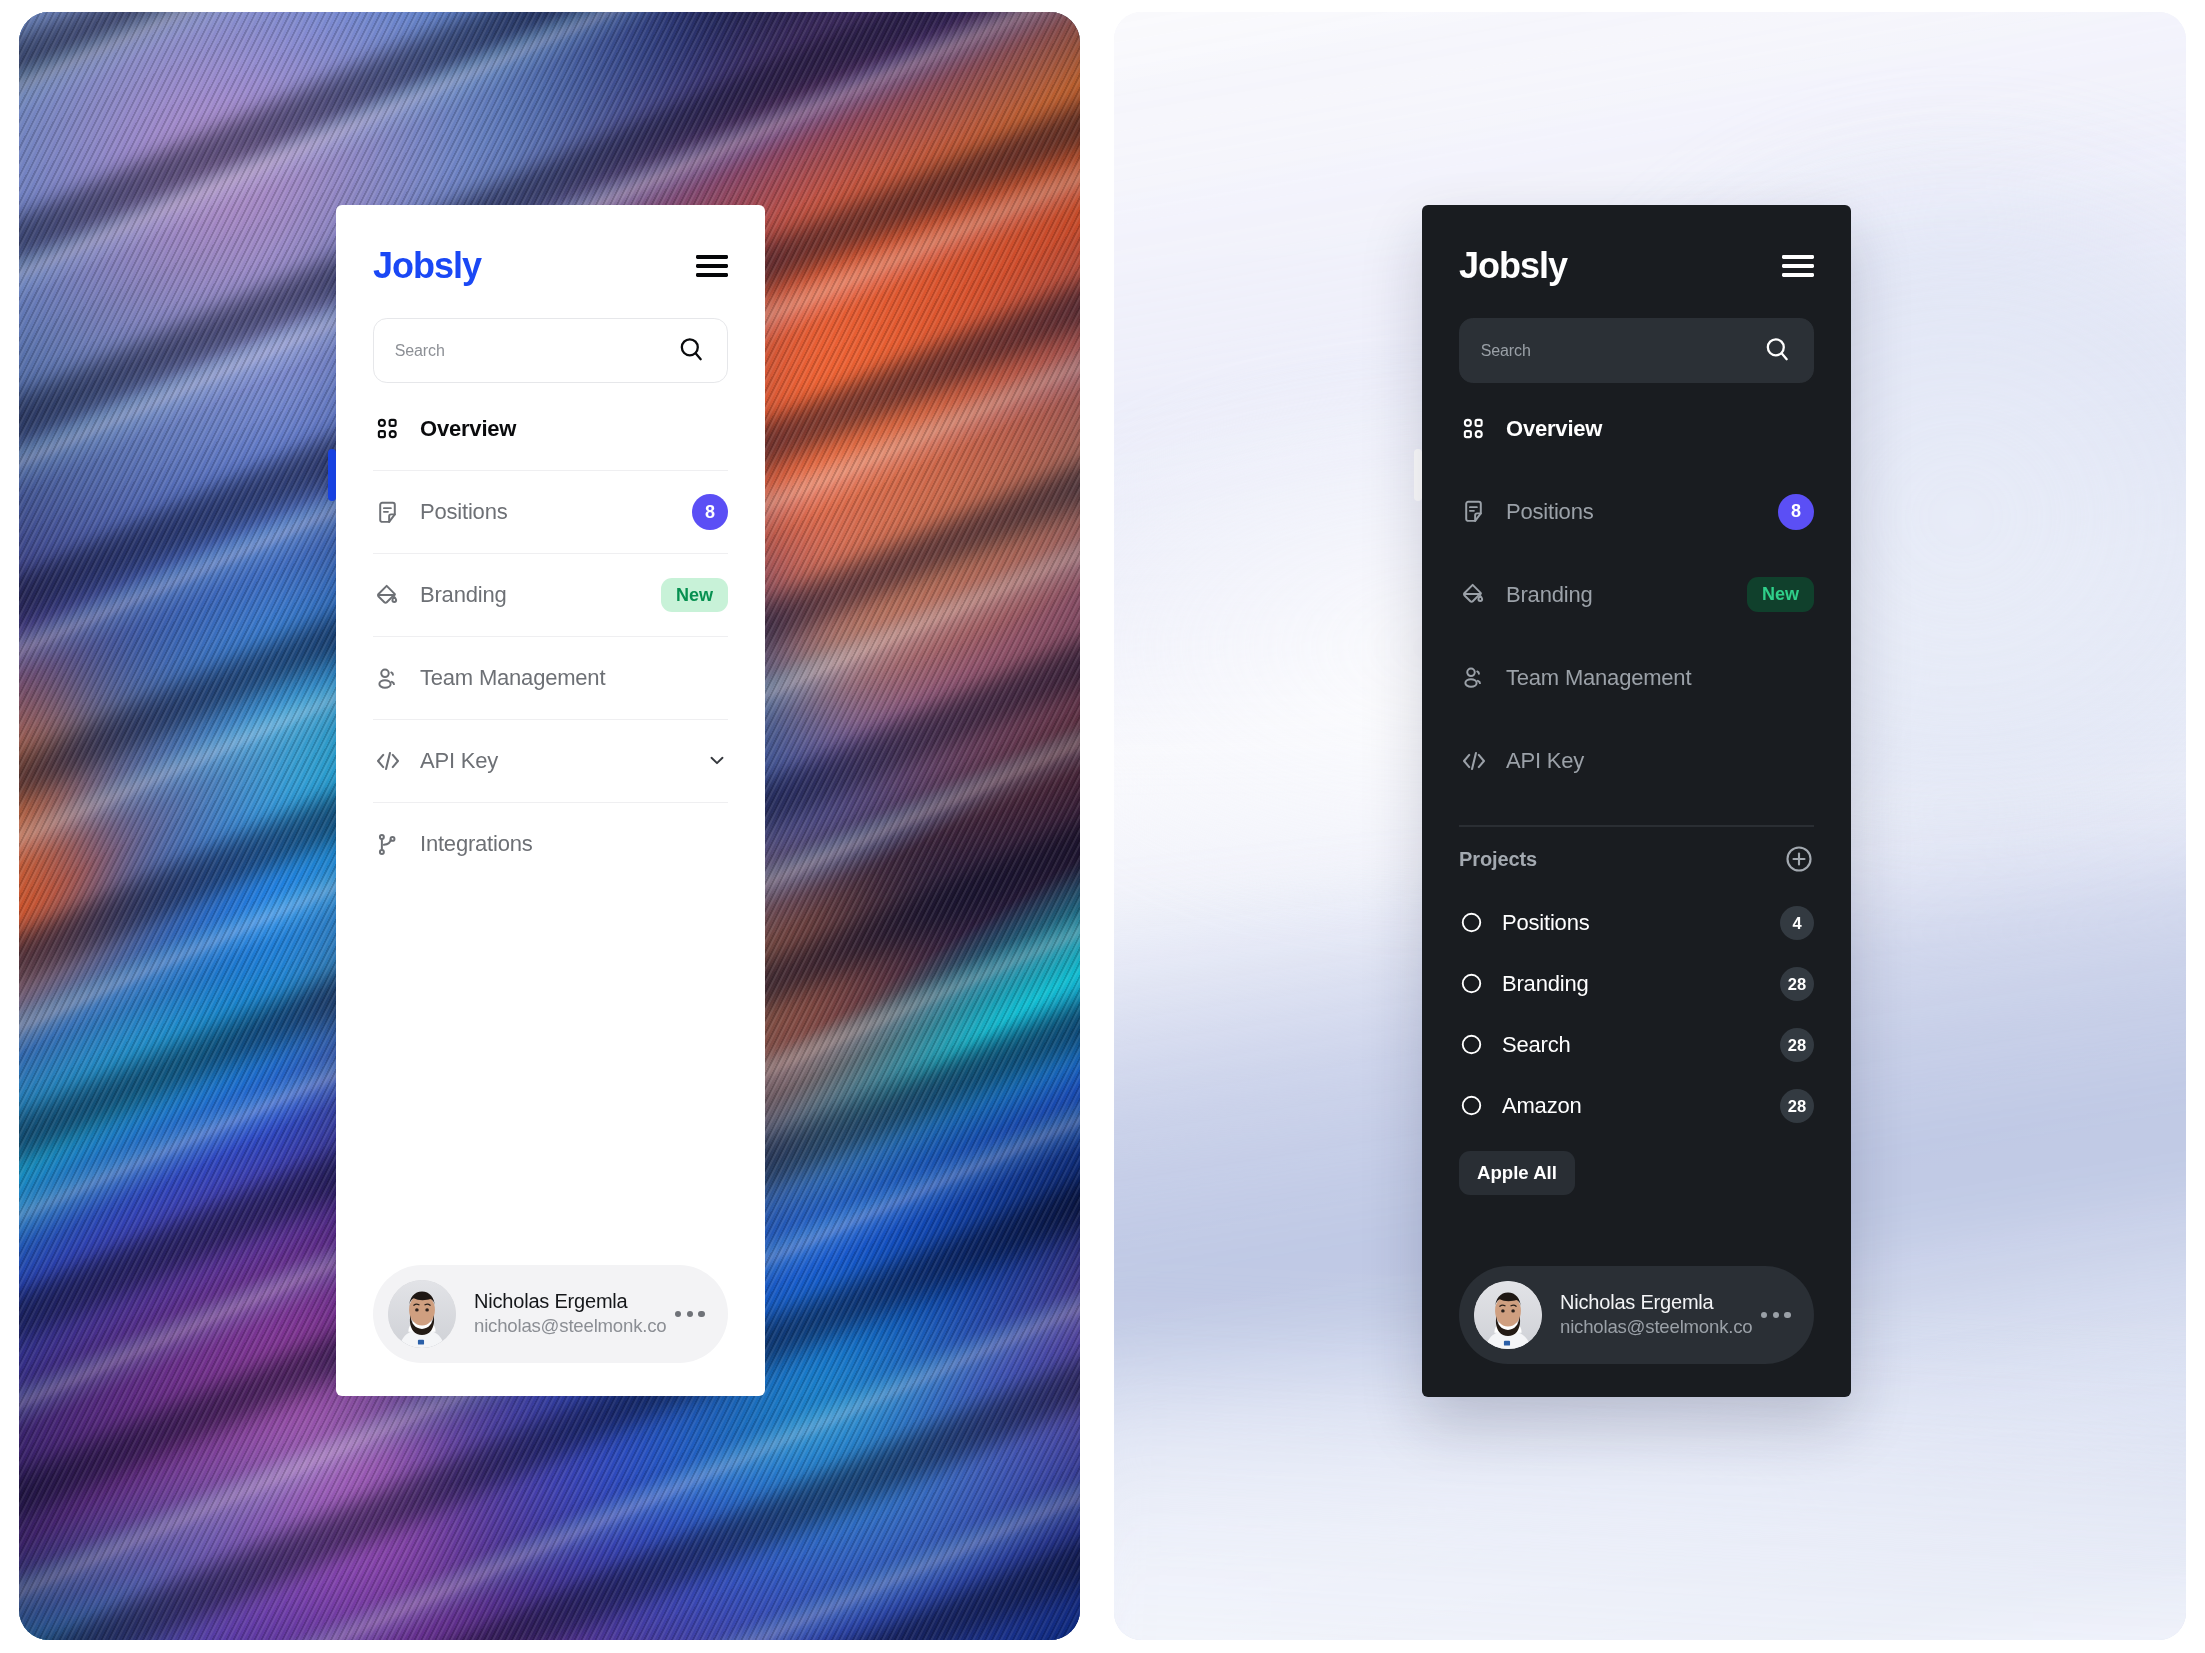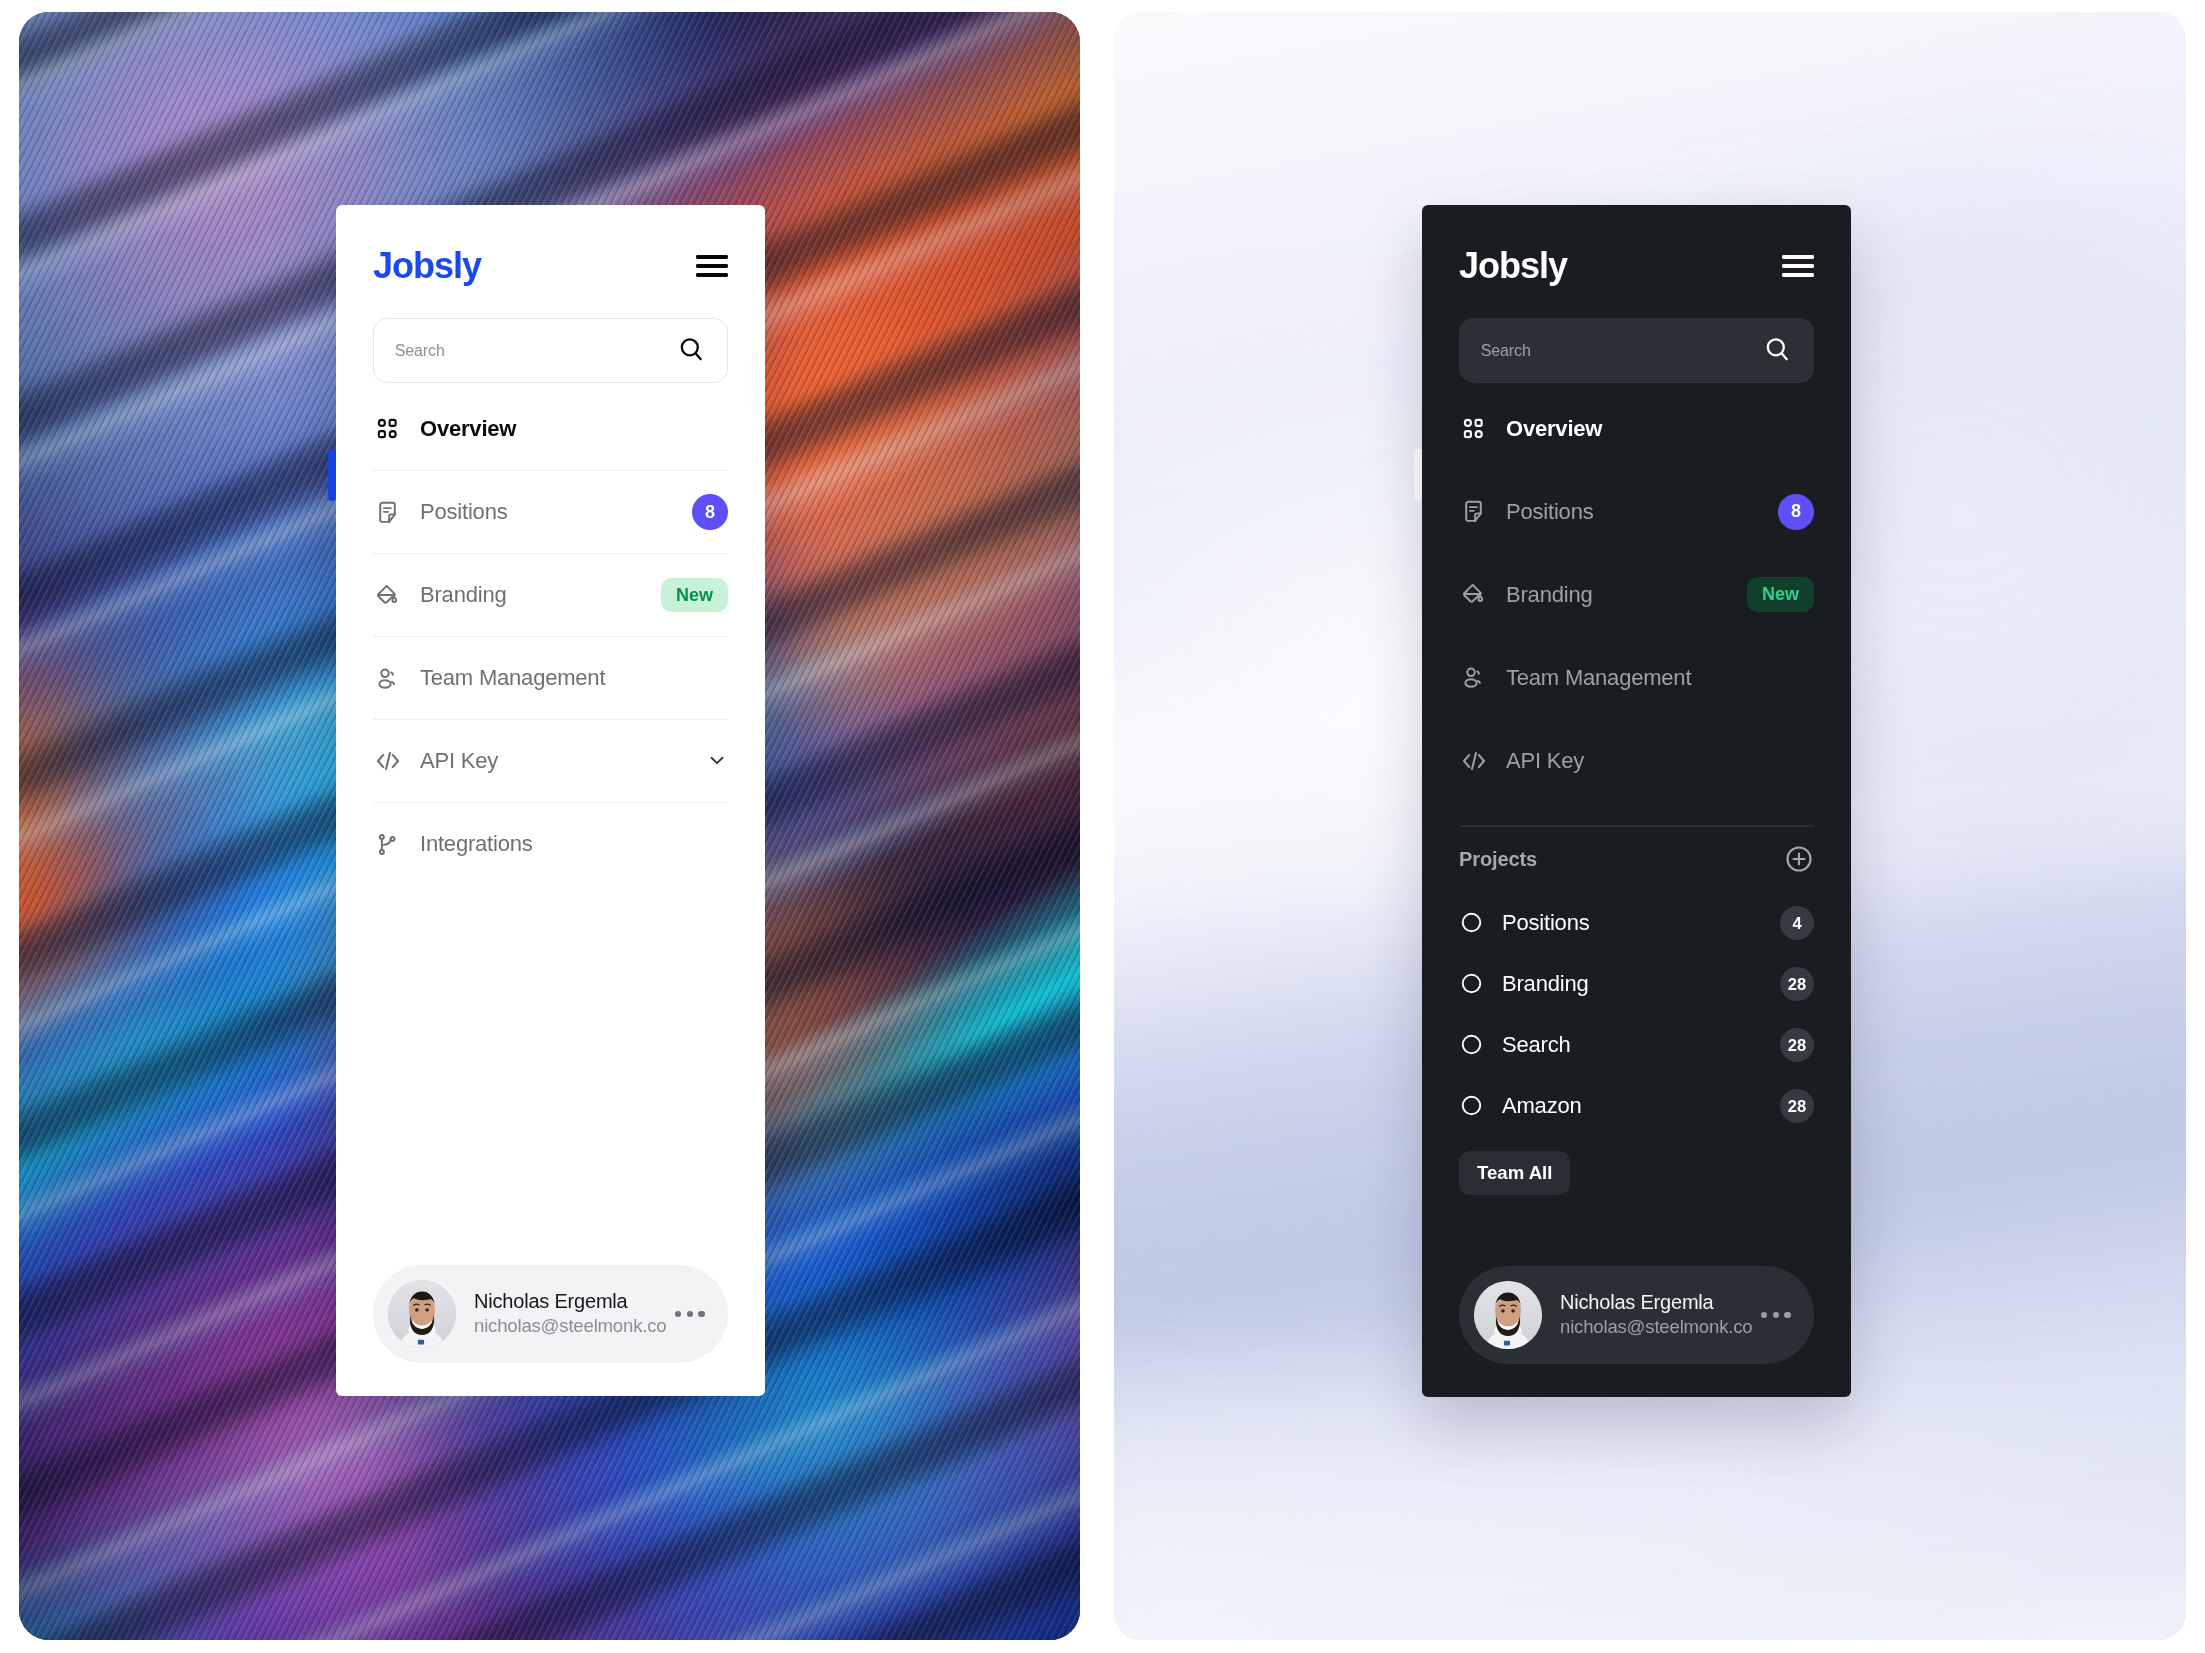--- a/index.html
+++ b/index.html
@@ -891,21 +891,21 @@
           <span>
             <svg width="25" height="25" viewBox="0 0 24 24" fill="none" stroke="#ffffff" stroke-width="1.8">
                 <circle cx="12" cy="12" r="8.4"></circle>
               </svg>
           </span>
           <span class="proj-name">Amazon</span>
           <span class="proj-count">28</span>
         </div>
       </div>
 
-      <button class="view-all">Team All</button>
+      <button class="view-all">Apple All</button>
 
       <div class="spacer"></div>
 
       <div class="user-card user-card-dark uc-dark">
         <span class="avatar">
           <svg viewBox="0 0 100 100" aria-hidden="true">
             <defs>
               <clipPath id="ava-d">
                   <circle cx="50" cy="50" r="50"></circle>
                 </clipPath>

